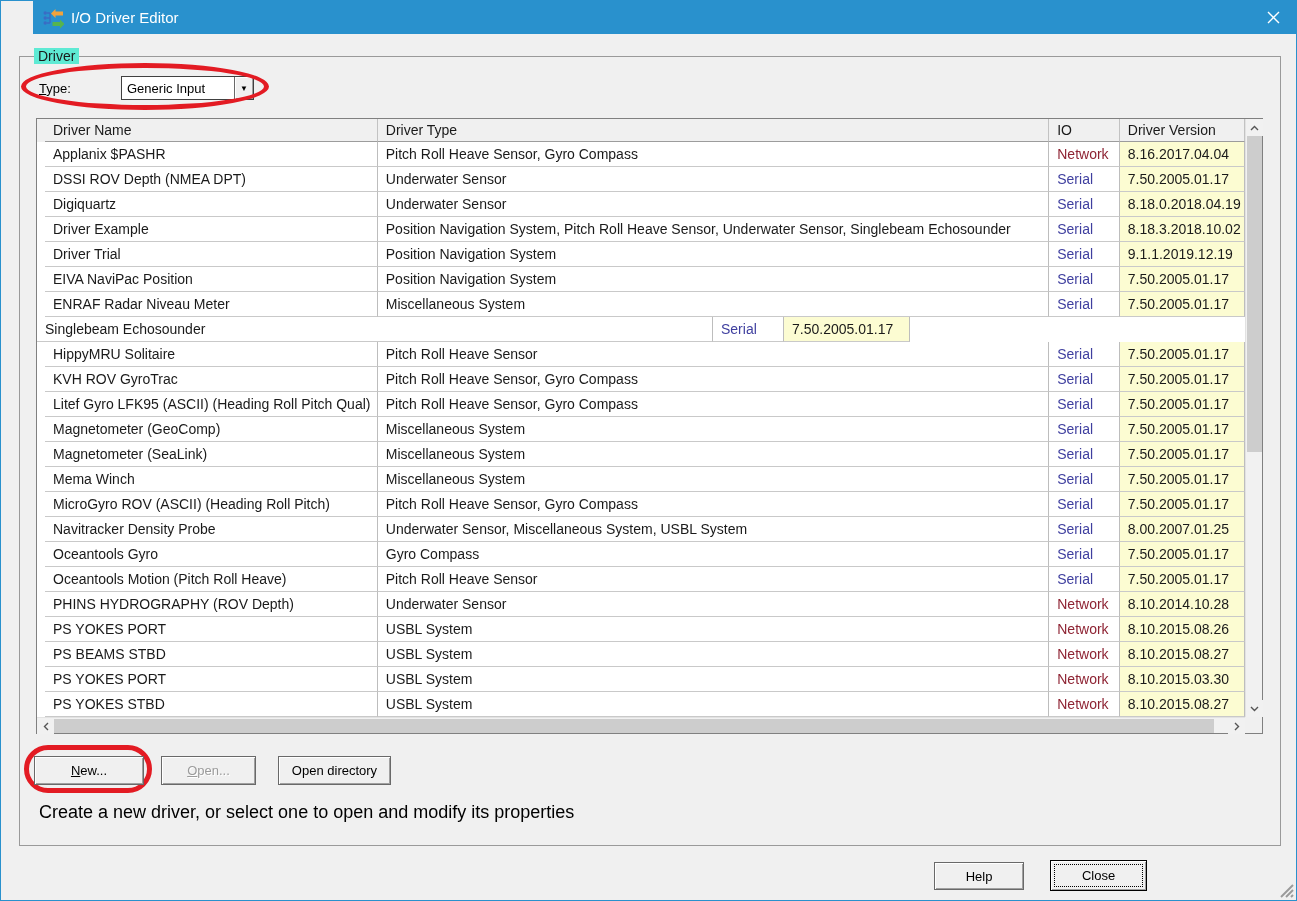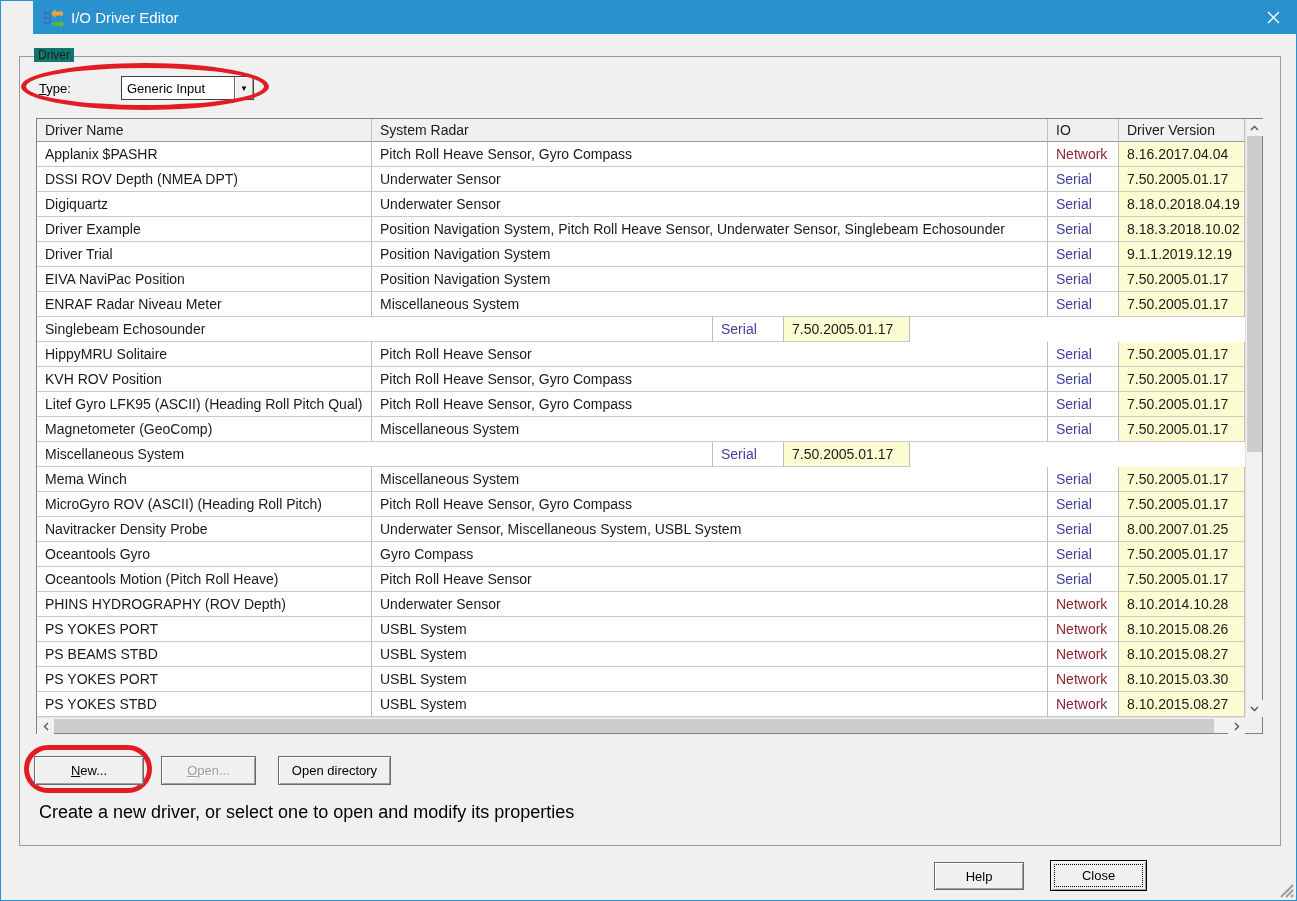--- a/index.html
+++ b/index.html
@@ -24,22 +24,22 @@
     position:absolute; right:0; top:0; width:46px; height:33px;
     display:flex; align-items:center; justify-content:center; cursor:default;
   }
 
   
   .groupbox {
     position:absolute; left:18px; top:55px; width:1262px; height:790px;
     border:1px solid #9a9a9a;
   }
   .gb-label {
-    position:absolute; left:14px; top:-9px; background:#0f766e;
-    padding:0 4px; font-size:12px; color:#1a1a1a;
+    position:absolute; left:14px; top:-9px; background:#5eead4;
+    padding:0 4px; font-size:14px; color:#1a1a1a;
   }
 
   
   .type-label { position:absolute; left:38px; top:80px; font-size:13px; color:#000; }
   .type-label u { text-decoration:underline; }
   .combo {
     position:absolute; left:120px; top:75px; width:133px; height:24px;
     background:#ffffff; border:1px solid #404040;
     display:flex; align-items:center;
   }
@@ -70,21 +70,21 @@
     background:#f0f0f0;
   }
   .tbody { position:absolute; left:0; top:23px; width:1208px; height:575px; overflow:hidden; }
   .trow { display:flex; height:25px; }
   .td {
     height:25px; display:flex; align-items:center; padding-left:8px;
     font-size:14px; color:#1a1a1a; white-space:nowrap; overflow:hidden;
     border-right:1px solid #bdbdbd; border-bottom:1px solid #c9c9c9;
     background:#ffffff;
   }
-  .c-name    { width:335px; }
+  .c-name    { width:335px;margin-left:8px; }
   .c-system  { width:676px; }
   .c-io      { width:71px;  }
   .c-version { width:126px; }
   .td.c-version { background:var(--version-bg, #fcfcd2); }
   .td.io-serial  { color:var(--serial,  #3f3f9f); }
   .td.io-network { color:var(--network, #8e2333); }
 
   
   .vscroll {
     position:absolute; right:0; top:0; width:17px; height:598px;
@@ -156,21 +156,21 @@
 
   <div class="type-label"><u>T</u><span>ype:</span></div>
   <div class="combo">
     <span class="combo-value">Generic Input</span>
     <span class="combo-btn">▼</span>
   </div>
 
   <div class="listview">
     <div class="thead">
       <div class="th c-name">Driver Name</div>
-      <div class="th c-system">System Radar</div>
+      <div class="th c-system">Driver Type</div>
       <div class="th c-io">IO</div>
       <div class="th c-version">Driver Version</div>
     </div>
     <div class="tbody">
         <div class="trow">
           <div class="td c-name">Applanix $PASHR</div>
           <div class="td c-system">Pitch Roll Heave Sensor, Gyro Compass</div>
           <div class="td c-io io-network">Network</div>
           <div class="td c-version">8.16.2017.04.04</div>
         </div>
@@ -215,38 +215,39 @@
           <div class="td c-io io-serial">Serial</div>
           <div class="td c-version">7.50.2005.01.17</div>
         </div>
         <div class="trow">
           <div class="td c-name">HippyMRU Solitaire</div>
           <div class="td c-system">Pitch Roll Heave Sensor</div>
           <div class="td c-io io-serial">Serial</div>
           <div class="td c-version">7.50.2005.01.17</div>
         </div>
         <div class="trow">
-          <div class="td c-name">KVH ROV Position</div>
+          <div class="td c-name">KVH ROV GyroTrac</div>
           <div class="td c-system">Pitch Roll Heave Sensor, Gyro Compass</div>
           <div class="td c-io io-serial">Serial</div>
           <div class="td c-version">7.50.2005.01.17</div>
         </div>
         <div class="trow">
           <div class="td c-name">Litef Gyro LFK95 (ASCII) (Heading Roll Pitch Qual)</div>
           <div class="td c-system">Pitch Roll Heave Sensor, Gyro Compass</div>
           <div class="td c-io io-serial">Serial</div>
           <div class="td c-version">7.50.2005.01.17</div>
         </div>
         <div class="trow">
           <div class="td c-name">Magnetometer (GeoComp)</div>
           <div class="td c-system">Miscellaneous System</div>
           <div class="td c-io io-serial">Serial</div>
           <div class="td c-version">7.50.2005.01.17</div>
         </div>
         <div class="trow">
+          <div class="td c-name">Magnetometer (SeaLink)</div>
           <div class="td c-system">Miscellaneous System</div>
           <div class="td c-io io-serial">Serial</div>
           <div class="td c-version">7.50.2005.01.17</div>
         </div>
         <div class="trow">
           <div class="td c-name">Mema Winch</div>
           <div class="td c-system">Miscellaneous System</div>
           <div class="td c-io io-serial">Serial</div>
           <div class="td c-version">7.50.2005.01.17</div>
         </div>

